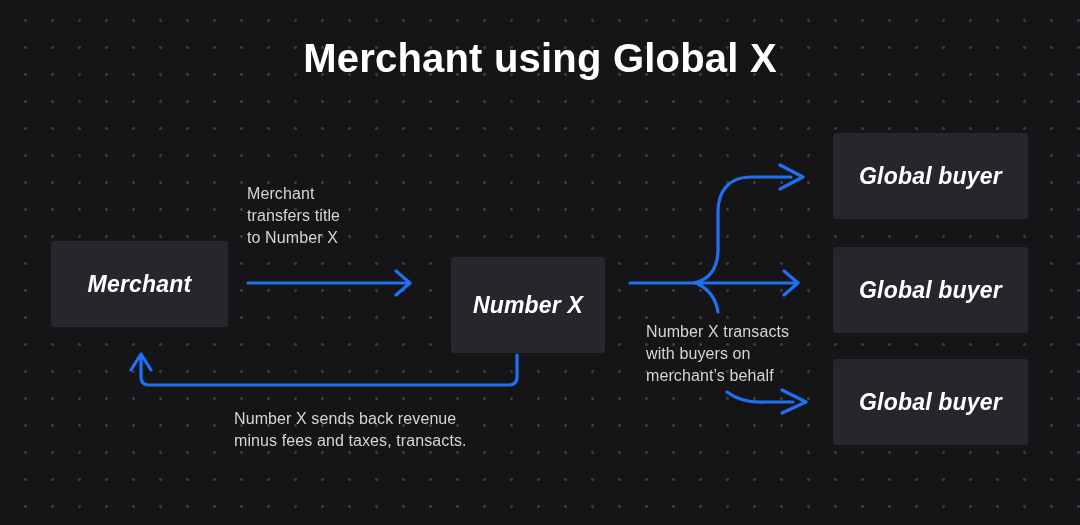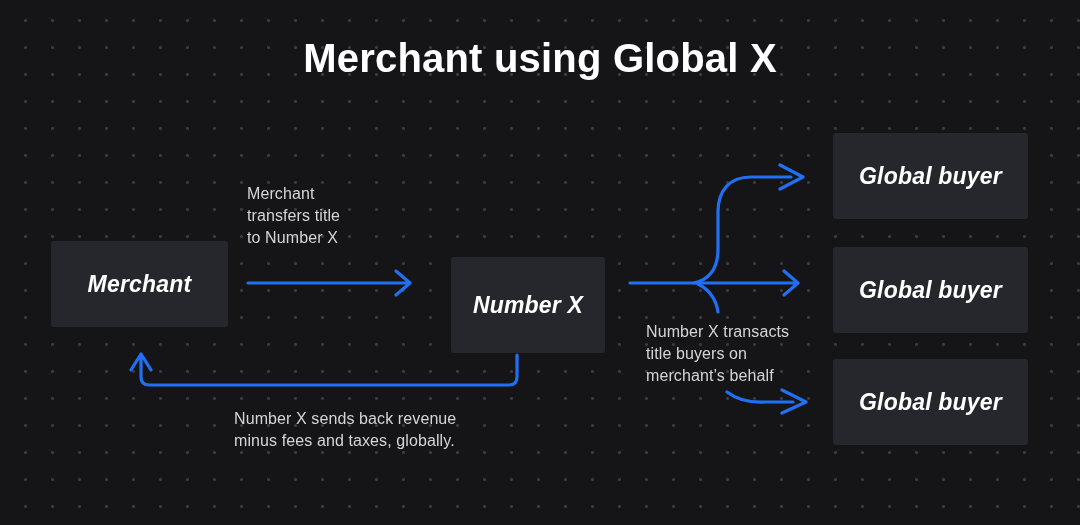--- a/index.html
+++ b/index.html
@@ -116,19 +116,19 @@
 
   <div class="node node-gb3">
     <span>Global buyer</span>
   </div>
 
   <div class="annotation ann-transfer">Merchant
 transfers title
 to Number X</div>
 
   <div class="annotation ann-transact">Number X transacts
-title buyers on
+with buyers on
 merchant’s behalf</div>
 
   <div class="annotation ann-revenue">Number X sends back revenue
-minus fees and taxes, globally.</div>
+minus fees and taxes, transacts.</div>
 
 </div>
 
 </body></html>

